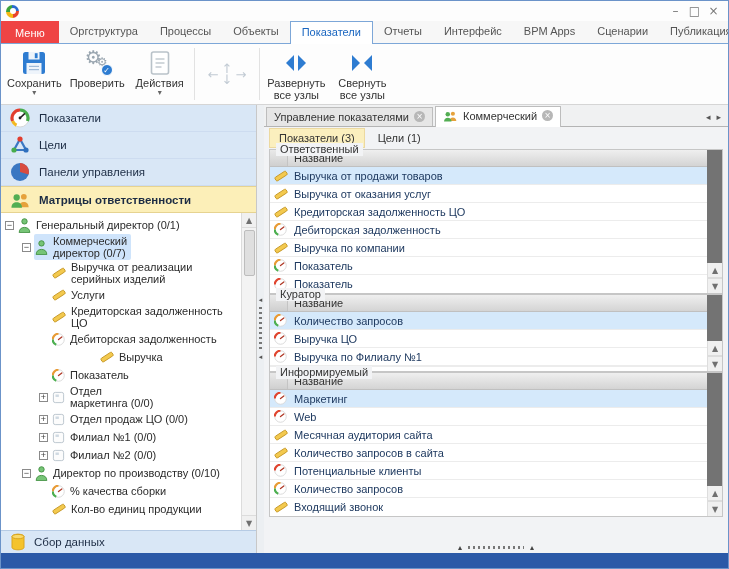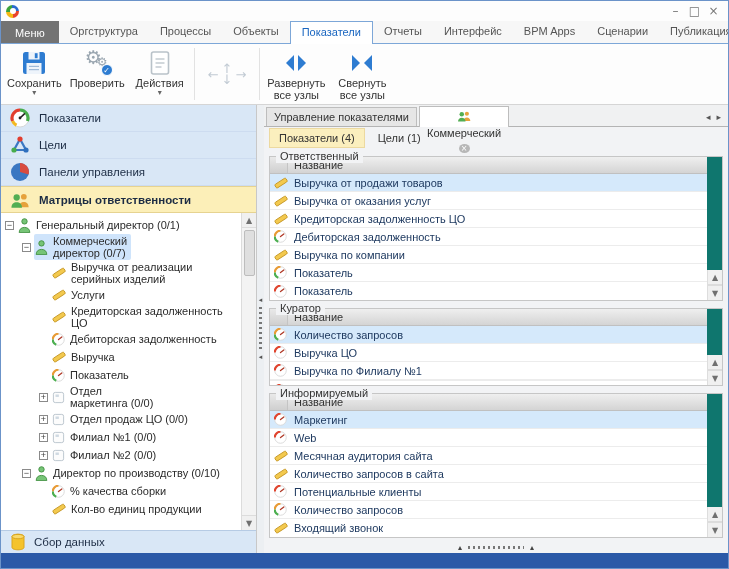--- a/index.html
+++ b/index.html
@@ -9,21 +9,21 @@
   .spacer{flex:1;}
   
   .titlebar{height:20px;display:flex;align-items:center;padding:0 5px;background:#fdfdfd;flex:none;}
   .app-logo{width:13px;height:13px;border-radius:50%;position:relative;flex:none;
     background:conic-gradient(#2a6bd0 0 25%,#e8442d 25% 50%,#f5b914 50% 75%,#3aa33a 75% 100%);}
   .app-logo::after{content:'';position:absolute;inset:3.5px;background:#fff;border-radius:50%;}
   .winbtn{width:19px;text-align:center;color:#777;font-size:12px;line-height:18px;cursor:default;font-family:"DejaVu Sans",sans-serif;}
   
   .ribbon-tabs{height:23px;display:flex;align-items:stretch;background:#f7f7f7;border-bottom:1px solid #7da7d8;flex:none;}
   .rtab{padding:4px 11px;color:#555;white-space:nowrap;}
-  .rtab.menu{background:#737373;color:#fff;padding:6px 14px;}
+  .rtab.menu{background:#ef4444;color:#fff;padding:6px 14px;}
   .rtab.active{background:#fff;color:#1a66c0;border:1px solid #7da7d8;border-bottom:none;margin-bottom:-1px;z-index:2;}
   
   .toolbar{height:61px;background:#fdfdfd;border-bottom:1px solid #d5d5d5;display:flex;align-items:stretch;padding:2px 2px;flex:none;}
   .tb-btn{min-width:62px;display:flex;flex-direction:column;align-items:center;padding:3px 4px 1px;gap:1px;text-align:center;color:#333;}
   .tb-icon{height:27px;display:flex;align-items:center;justify-content:center;}
   .tb-drop{font-size:8px;color:#666;line-height:6px;font-family:"DejaVu Sans",sans-serif;}
   .tb-sep{width:1px;background:#e2e2e2;margin:2px 3px;}
   .navpad{display:flex;align-items:center;gap:3px;color:#c2cbd4;font-size:13px;padding:0 10px;font-family:"DejaVu Sans",sans-serif;}
   .navpad .updown{display:flex;flex-direction:column;line-height:11px;align-items:center;}
   .tb-big{width:66px;}
@@ -56,31 +56,31 @@
   .sarrow.down{border-top:1px solid #dcdcdc;}
   .sthumb{width:11px;height:46px;background:#dfdfdf;border:1px solid #bdbdbd;border-radius:2px;margin-top:2px;flex:none;}
   .bottom-item{height:23px;background:#d9e7f6;border-top:1px solid #b6cbe4;display:flex;align-items:center;gap:8px;
     padding-left:9px;font-size:11.5px;color:#1c2c44;flex:none;}
   .vsplitter{width:7px;flex:none;background:#eceff2;display:flex;flex-direction:column;align-items:center;justify-content:center;gap:3px;color:#555;}
   .vs-tri{font-size:7px;line-height:7px;font-family:"DejaVu Sans",sans-serif;}
   .vs-dots{width:3px;height:44px;background:repeating-linear-gradient(#777 0 2px,transparent 2px 5px);}
   
   .right-panel{flex:1;display:flex;flex-direction:column;background:#f2f3f5;min-width:0;}
   .doc-tabs{height:22px;display:flex;align-items:flex-end;background:#f0f1f2;border-bottom:1px solid #b4b4b4;padding-left:2px;flex:none;}
-  .dtab{display:flex;align-items:center;gap:5px;padding:3px 7px;background:#e6e6e6;border:1px solid #bdbdbd;border-bottom:none;
-    margin-right:2px;color:#333;height:19px;flex-direction:column;}
+  .dtab{display:flex;gap:5px;padding:3px 7px;background:#e6e6e6;border:1px solid #bdbdbd;border-bottom:none;
+    margin-right:2px;color:#333;height:19px;}
   .dtab.active{background:#fff;margin-bottom:-1px;height:21px;z-index:2;}
   .tclose{width:11px;height:11px;border-radius:50%;background:#b7b7b7;color:#fff;font-size:8px;display:flex;align-items:center;
     justify-content:center;font-family:"DejaVu Sans",sans-serif;}
   .tab-nav{margin-left:auto;padding:0 7px 4px;color:#555;font-size:9px;display:flex;gap:6px;font-family:"DejaVu Sans",sans-serif;}
   .sub-tabs{height:22px;display:flex;align-items:center;padding-left:5px;gap:4px;flex:none;}
   .stab{padding:3px 9px;color:#333;}
   .stab.active{background:#fbefbe;border:1px solid #ecd9a0;}
   .groups{flex:1;display:flex;flex-direction:column;padding:0 5px;min-height:0;}
-  .group{position:relative;border:1px solid #c6c6c6;margin-top:7px;background:#0f766e;flex:none;}
+  .group{position:relative;border:1px solid #c6c6c6;margin-top:0;background:#737373;flex:none;}
   .group-title{position:absolute;top:-7px;left:6px;background:#f2f3f5;padding:0 4px;line-height:13px;color:#333;z-index:1;}
   .tbl{display:flex;align-items:flex-end;}
   .tbl-main{flex:1;min-width:0;}
   .thead{display:flex;height:17px;background:linear-gradient(#efefef,#d4d4d4);border-bottom:1px solid #c0c0c0;align-items:center;color:#333;}
   .thead .cell0{width:18px;height:100%;border-right:1px solid #c4c4c4;background:linear-gradient(#e9e9e9,#cfcfcf);flex:none;}
   .thead .cell1{padding-left:6px;flex:1;}
   .trow{display:flex;align-items:center;height:18px;border-bottom:1px solid #ececec;padding-left:3px;gap:6px;background:#fff;color:#1f3a60;}
   .trow:last-child{border-bottom:none;}
   .trow.sel{background:#d5e9fb;}
   .trow .icon{width:15px;display:flex;justify-content:center;flex:none;}
@@ -305,21 +305,21 @@
                   <svg width="13" height="13" viewBox="0 0 14 14">
                     <circle cx="7" cy="7" r="6.2" fill="#fff" stroke="#d8d8d8"></circle>
                     <path d="M7 0.8 A6.2 6.2 0 0 0 0.8 7" fill="none" stroke="#e89b35" stroke-width="2.4"></path>
                     <path d="M0.8 7 A6.2 6.2 0 0 0 4.6 12.7" fill="none" stroke="#4caf50" stroke-width="2.4"></path>
                     <line x1="7" y1="7" x2="10.6" y2="4.2" stroke="#b03a28" stroke-width="1.4" stroke-linecap="round"></line>
                   </svg>
                 </span>
                 <span class="tree-label">Дебиторская задолженность</span>
               </span>
             </div>
-            <div class="tree-row" style="padding-left: 38px;">
+            <div class="tree-row" style="padding-left: 38px; margin-left: 48px;">
               <span class="exp-spacer"></span>
               <span class="tree-content">
                 <span class="icon">
                   <svg width="14" height="14" viewBox="0 0 14 14">
                     <rect x="0.5" y="5" width="13" height="4.2" rx="1.2" transform="rotate(-33 7 7)" fill="#f3c94e" stroke="#c79a2a" stroke-width="0.9"></rect>
                   </svg>
                 </span>
                 <span class="tree-label">Выручка</span>
               </span>
             </div>
@@ -465,21 +465,21 @@
             </span>
             <span>Коммерческий</span>
             <span class="tclose">×</span>
           </div>
           <span class="tab-nav">
             <span>◂</span>
             <span>▸</span>
           </span>
         </div>
       <div class="sub-tabs" id="sub-tabs">
-          <span class="stab active">Показатели (4)</span>
+          <span class="stab active">Показатели (3)</span>
           <span class="stab">Цели (1)</span>
         </div>
       <div class="groups" id="groups">
           <section class="group">
             <span class="group-title">Ответственный</span>
             <div class="tbl">
               <div class="tbl-main">
                 <div class="thead">
                   <span class="cell0"></span>
                   <span class="cell1">Название</span>

